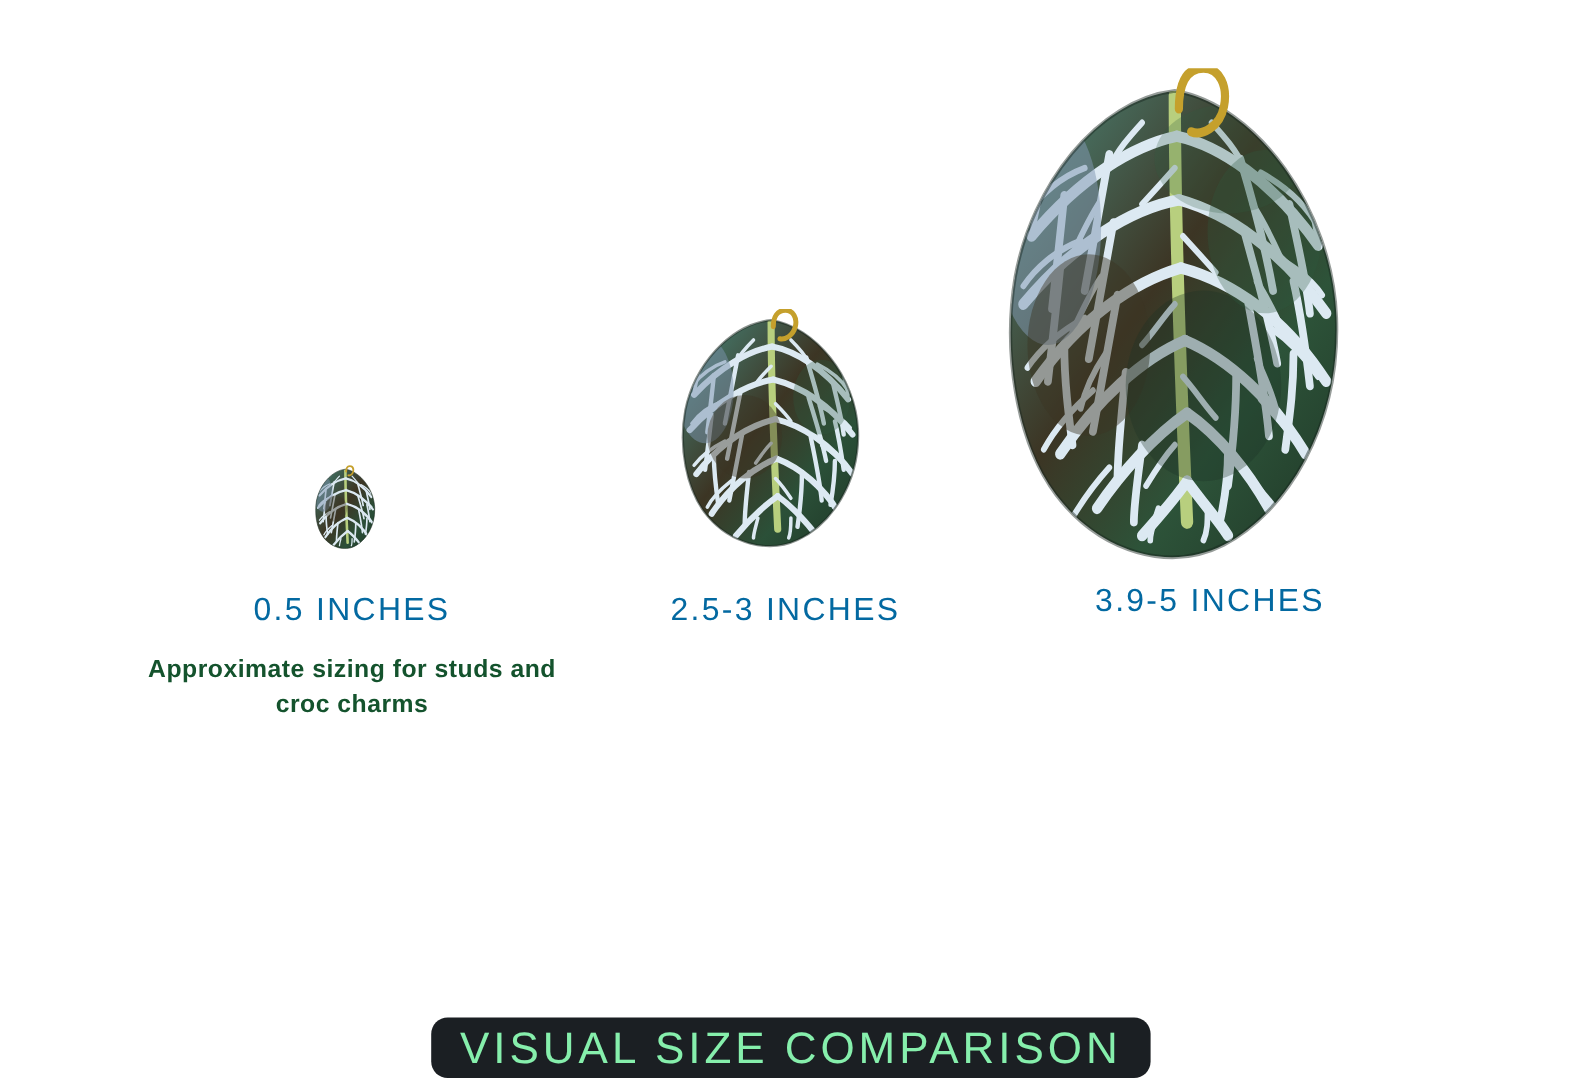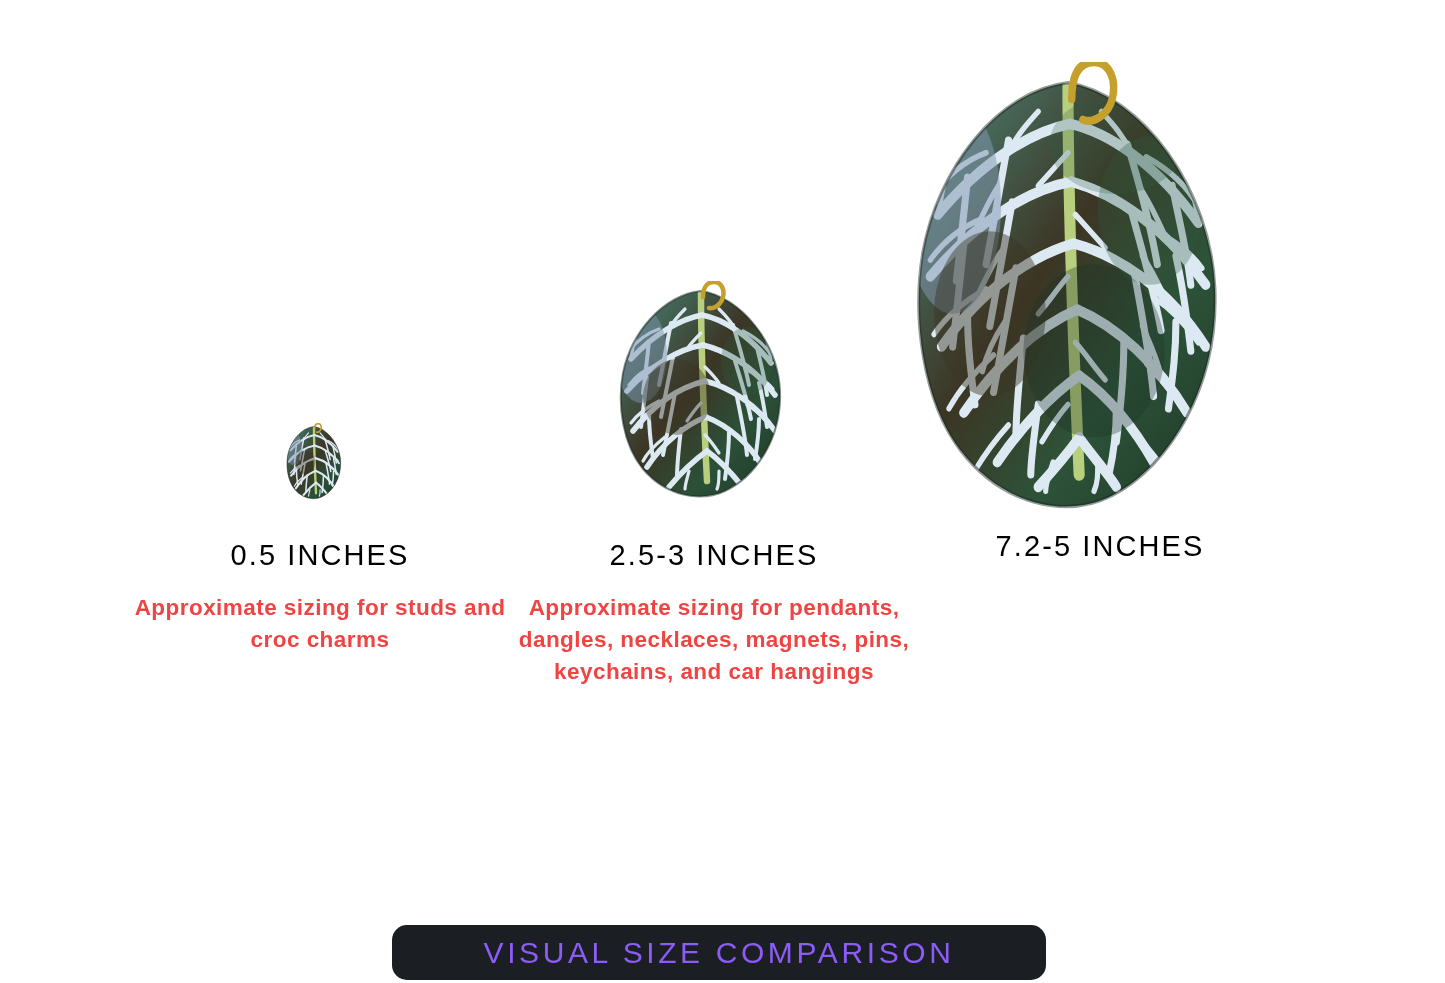--- a/index.html
+++ b/index.html
@@ -38,55 +38,55 @@
   }
   #col-1 { left: 122px;  top: 540px; width: 396px; }
   #col-2 { left: 496px;  top: 540px; width: 436px; }
   #col-3 { left: 902px;  top: 531px; width: 396px; }
 
   .size-heading {
     font-family: "Liberation Sans", sans-serif;
     font-size: 29px;
     font-weight: 400;
     letter-spacing: 2.1px;
-    color: #000000;
+    color: #0369a1;
     margin: 0 0 22px 0;
     line-height: 1.05;
     white-space: nowrap;
   }
 
   .size-desc {
     font-family: "Liberation Sans", sans-serif;
     font-size: 22.5px;
     font-weight: 700;
     letter-spacing: 0.45px;
-    color: #ef4444;
+    color: #14532d;
     line-height: 1.42;
     margin: 1px;
   }
 
   
   #banner {
     position: absolute;
     left: 392px;
     top: 925px;
     width: 654px;
     height: 55px;
     background: #1b1f23;
     border-radius: 15px;
     display: flex;
     align-items: center;
     justify-content: center;
   }
   #banner .banner-text {
     font-family: "Liberation Sans", sans-serif;
-    font-size: 30px;
+    font-size: 40px;
     font-weight: 400;
     letter-spacing: 3.6px;
-    color: #8b5cf6;
+    color: #86efac;
     line-height: 1;
     white-space: nowrap;
   }
 </style>
 </head>
 <body>
 
 <div class="stage">
 
   <div class="leaf" id="leaf-small">
@@ -331,24 +331,23 @@
     </svg>
   </div>
 
   <div class="col" id="col-1">
     <div class="size-heading">0.5 INCHES</div>
     <div class="size-desc">Approximate sizing for studs and croc charms</div>
   </div>
 
   <div class="col" id="col-2">
     <div class="size-heading">2.5-3 INCHES</div>
-    <div class="size-desc">Approximate sizing for pendants, dangles, necklaces, magnets, pins, keychains, and car hangings</div>
   </div>
 
   <div class="col" id="col-3">
-    <div class="size-heading">7.2-5 INCHES</div>
+    <div class="size-heading">3.9-5 INCHES</div>
   </div>
 
   <div id="banner">
     <span class="banner-text">VISUAL SIZE COMPARISON</span>
   </div>
 
 </div>
 
 </body></html>

